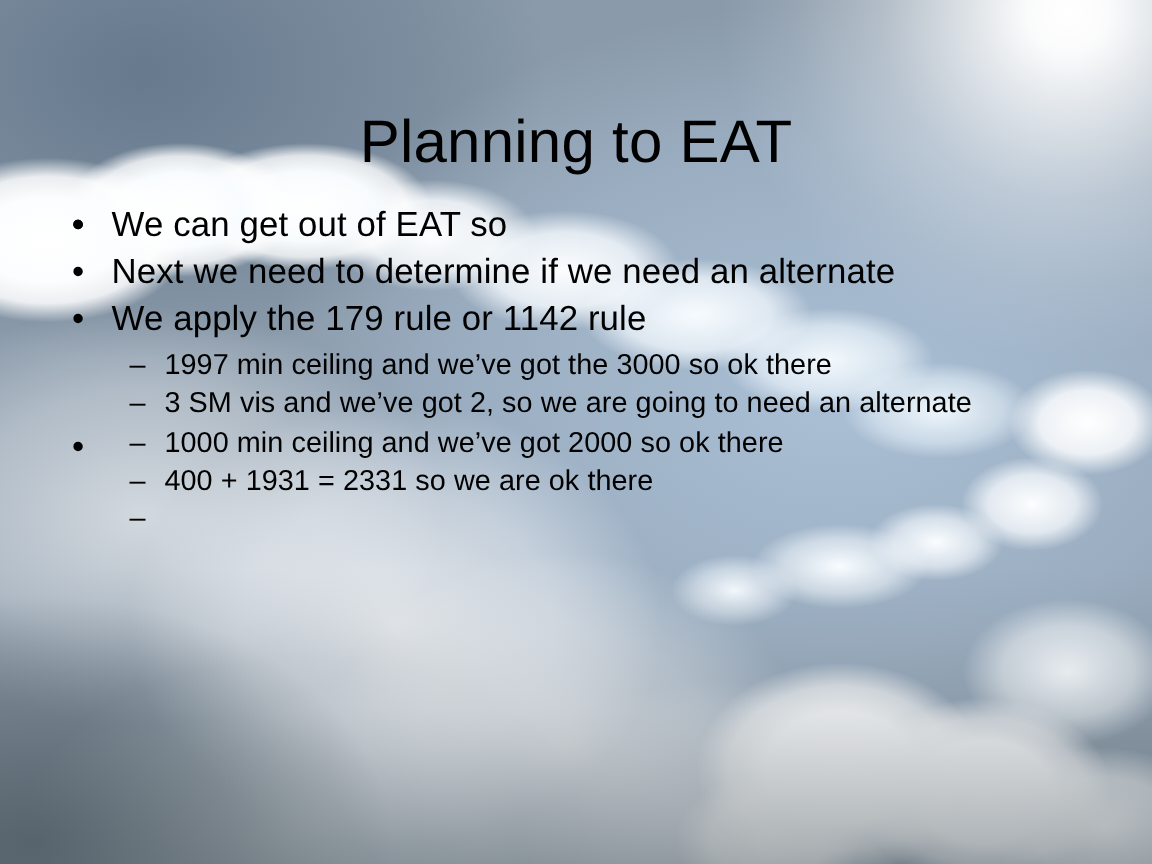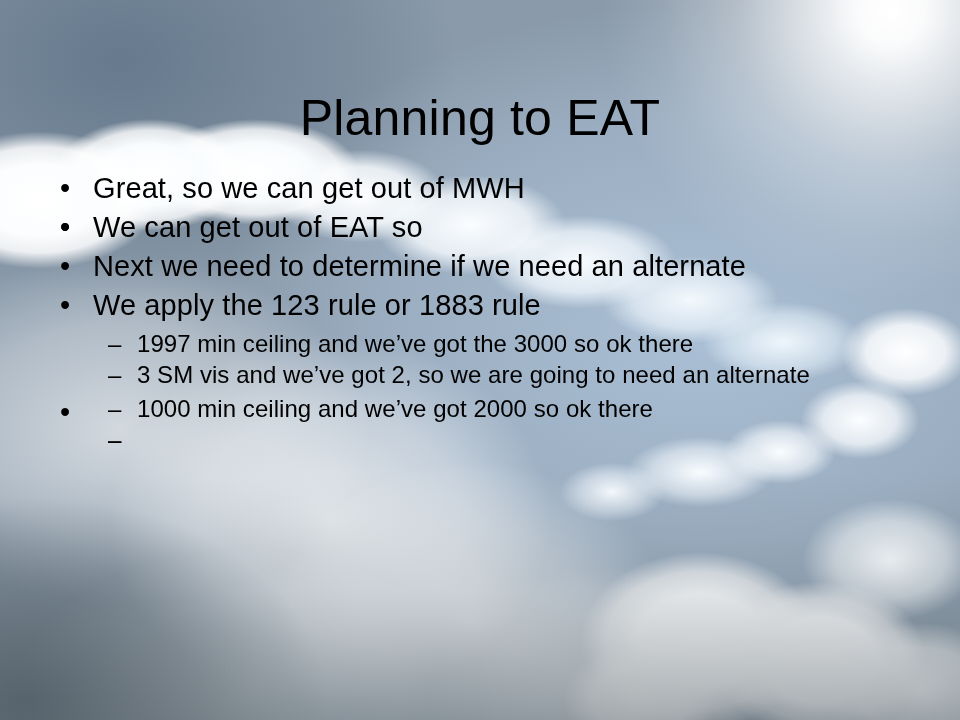--- a/index.html
+++ b/index.html
@@ -173,40 +173,39 @@
   <div class="bg-layer" id="cloud-right-mid"></div>
   <div class="bg-layer" id="cloud-tower-right"></div>
   <div class="bg-layer" id="haze-bottom-left"></div>
 
   <h1 id="title">Planning to EAT</h1>
 
   <div id="body-list">
 
     <div class="line level1">
       <span class="marker">•</span>
-      <span>Great, so we can get out of MWH</span>
     </div>
 
     <div class="line level1">
       <span class="marker">•</span>
     </div>
 
     <div class="line level1">
       <span class="marker">•</span>
       <span>We can get out of EAT so</span>
     </div>
 
     <div class="line level1">
       <span class="marker">•</span>
       <span>Next we need to determine if we need an alternate</span>
     </div>
 
     <div class="line level1">
       <span class="marker">•</span>
-      <span>We apply the 123 rule or 1883 rule</span>
+      <span>We apply the 179 rule or 1142 rule</span>
     </div>
 
     <div class="line level2 gap-above">
       <span class="marker">–</span>
       <span>1997 min ceiling and we’ve got the 3000 so ok there</span>
     </div>
 
     <div class="line level2">
       <span class="marker">–</span>
       <span>3 SM vis and we’ve got 2, so we are going to need an alternate</span>
@@ -216,20 +215,21 @@
       <span class="marker">•</span>
     </div>
 
     <div class="line level2 gap-above">
       <span class="marker">–</span>
       <span>1000 min ceiling and we’ve got 2000 so ok there</span>
     </div>
 
     <div class="line level2">
       <span class="marker">–</span>
+      <span>400 + 1931 = 2331 so we are ok there</span>
     </div>
 
     <div class="line level2">
       <span class="marker">–</span>
     </div>
 
   </div>
 </div>
 
 </body></html>

